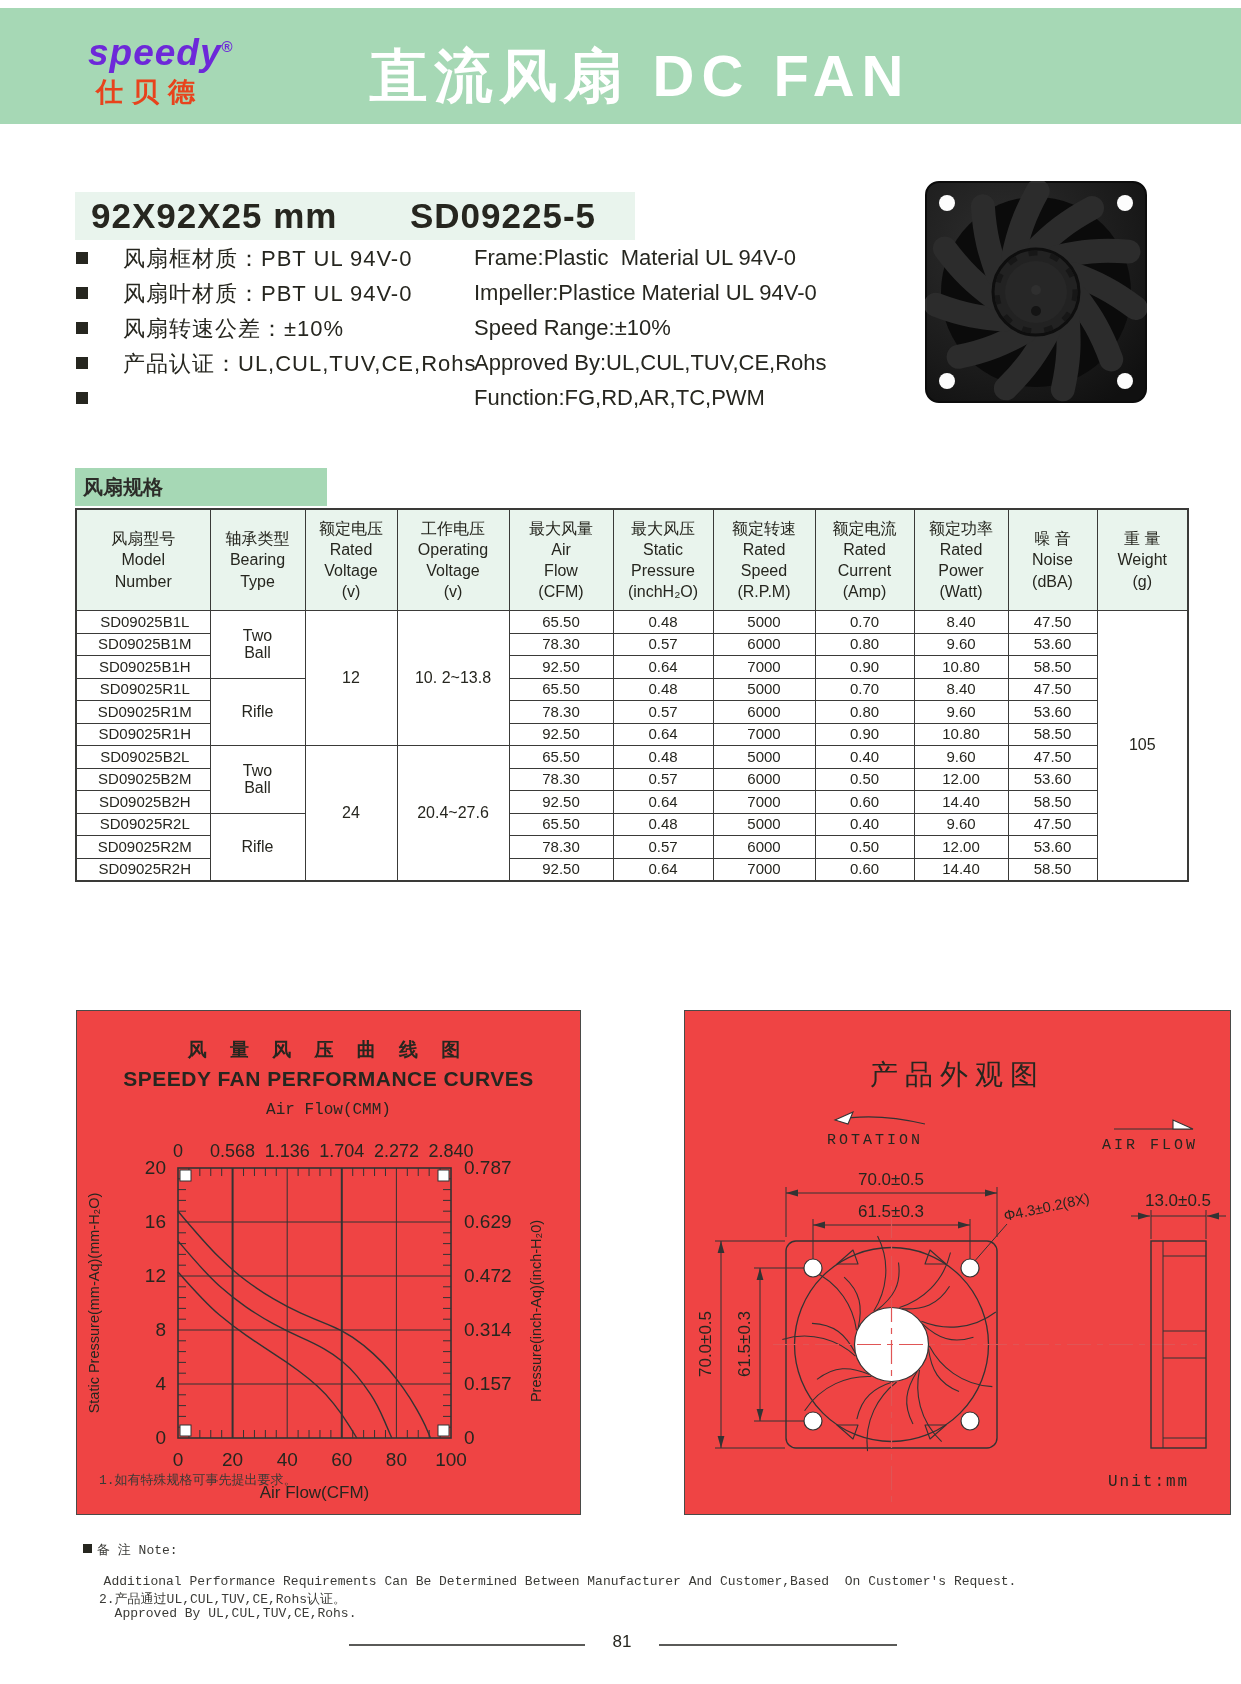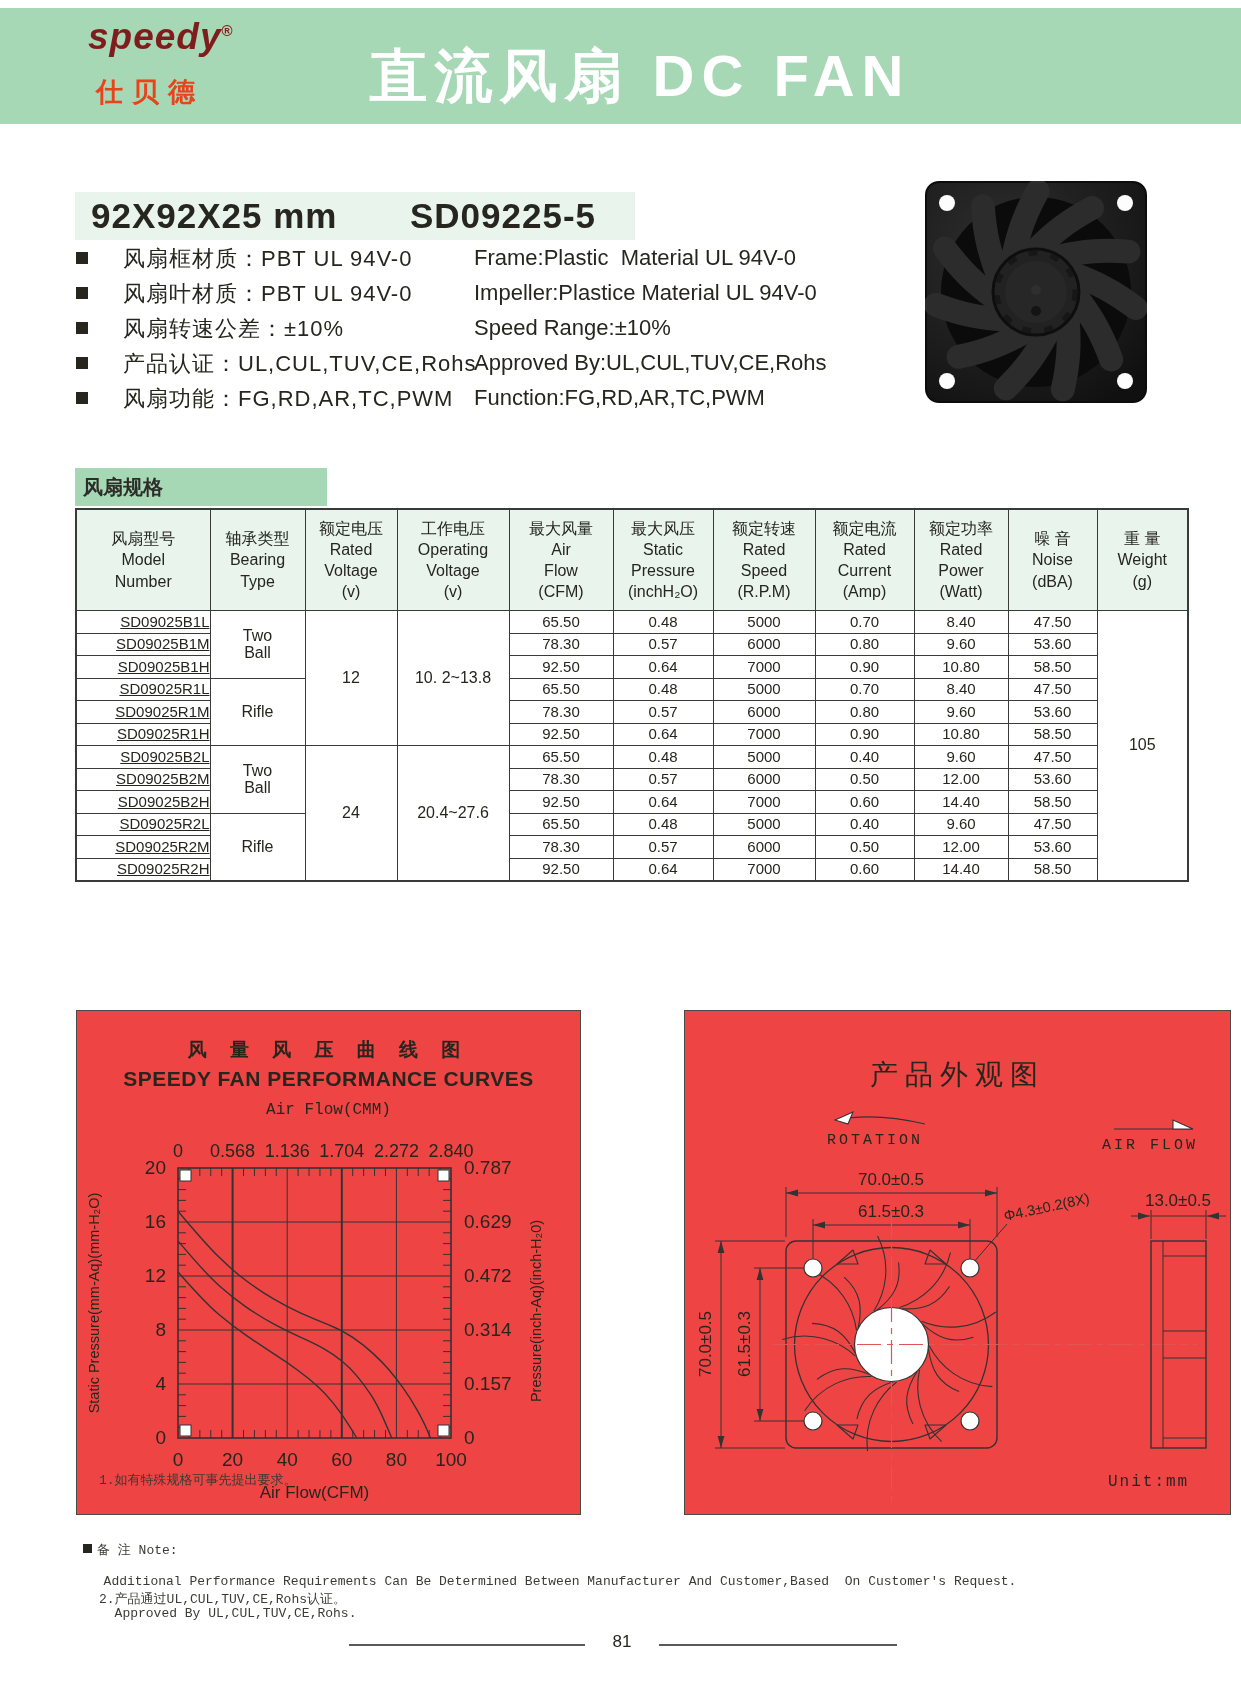--- a/index.html
+++ b/index.html
@@ -2,21 +2,21 @@
 <html><head>
 <meta charset="utf-8">
 <style>
   html,body{margin:0;padding:0;background:#fff;}
   .page{position:relative;width:1241px;height:1684px;background:#fff;overflow:hidden;
         font-family:"Liberation Sans",sans-serif;color:#26261f;}
   .abs{position:absolute;}
 
   
   .band{left:0;top:8px;width:1241px;height:116px;background:#a6d8b5;}
-  .logo-en{left:88px;top:8px;font-style:italic;font-weight:bold;font-size:37px;color:#7f1d1d;letter-spacing:1px;}
+  .logo-en{left:88px;top:24px;font-style:italic;font-weight:bold;font-size:37px;color:#6d28d9;letter-spacing:1px;}
   .logo-reg{font-size:15px;vertical-align:super;font-style:normal;}
   .logo-cn{left:96px;top:66px;font-weight:bold;font-size:27px;color:#e8431c;letter-spacing:9px;}
   .main-title{left:0;top:30px;width:1280px;text-align:center;color:#fff;font-weight:bold;
               font-size:58px;letter-spacing:7px;}
 
   
   .strip{left:75px;top:192px;width:560px;height:48px;background:#e9f4ed;}
   .strip .sz{position:absolute;left:16px;top:4px;font-size:35px;font-weight:bold;letter-spacing:1px;}
   .strip .md{position:absolute;left:335px;top:4px;font-size:35px;font-weight:bold;letter-spacing:1px;}
   .brow{left:75px;width:1100px;height:28px;}
@@ -28,21 +28,21 @@
   .photo{left:925px;top:181px;width:222px;height:222px;}
 
   
   .spec-title{left:75px;top:468px;width:252px;height:38px;background:#a6d8b5;
               font-size:20px;font-weight:bold;line-height:38px;padding-left:8px;box-sizing:border-box;color:#2c2c28;}
   .spec-table{left:75px;top:508px;}
   table{border-collapse:collapse;table-layout:fixed;width:1112px;border:2px solid #3a3a38;}
   th{background:#e9f4ed;border:1px solid #3a3a38;font-weight:normal;font-size:16px;line-height:1.32;
      white-space:pre-line;height:100px;padding:0 2px;text-align:center;}
   td{border:1px solid #3a3a38;font-size:15px;text-align:center;padding:0;height:21px;white-space:pre-line;line-height:1.1;}
-  td.model{text-align:right;padding-left:3px;text-decoration:underline;}
+  td.model{text-align:center;padding-left:3px;}
   td.merged{font-size:16px;}
   tbody tr{height:22.5px;}
 
   
   .box{border:1.5px solid #4a4a48;background:#ef4444;}
   .chart-box{left:76px;top:1010px;width:503px;height:503px;}
   .outline-box{left:684px;top:1010px;width:545px;height:503px;}
   .cbt{position:absolute;left:0;width:100%;text-align:center;}
   .cbt.cn{top:26px;font-size:19px;font-weight:bold;letter-spacing:9px;}
   .cbt.en{top:56px;font-size:21px;font-weight:bold;letter-spacing:0.5px;}
@@ -92,21 +92,20 @@
     <span class="bcn">风扇转速公差：±10%</span>
     <span class="ben">Speed Range:±10%</span>
   </div>
   <div class="abs brow" style="top:349px">
     <span class="sq"></span>
     <span class="bcn">产品认证：UL,CUL,TUV,CE,Rohs</span>
     <span class="ben">Approved By:UL,CUL,TUV,CE,Rohs</span>
   </div>
   <div class="abs brow" style="top:384px">
     <span class="sq"></span>
-    <span class="bcn">风扇功能：FG,RD,AR,TC,PWM</span>
     <span class="ben">Function:FG,RD,AR,TC,PWM</span>
   </div>
 
   <svg class="abs photo" viewBox="0 0 222 222">
     <defs>
       <radialGradient id="fg" cx="35%" cy="30%" r="85%">
         <stop offset="0%" stop-color="#2e2e2e"></stop>
           <stop offset="70%" stop-color="#1a1a1a"></stop>
           <stop offset="100%" stop-color="#101010"></stop>
       </radialGradient>

